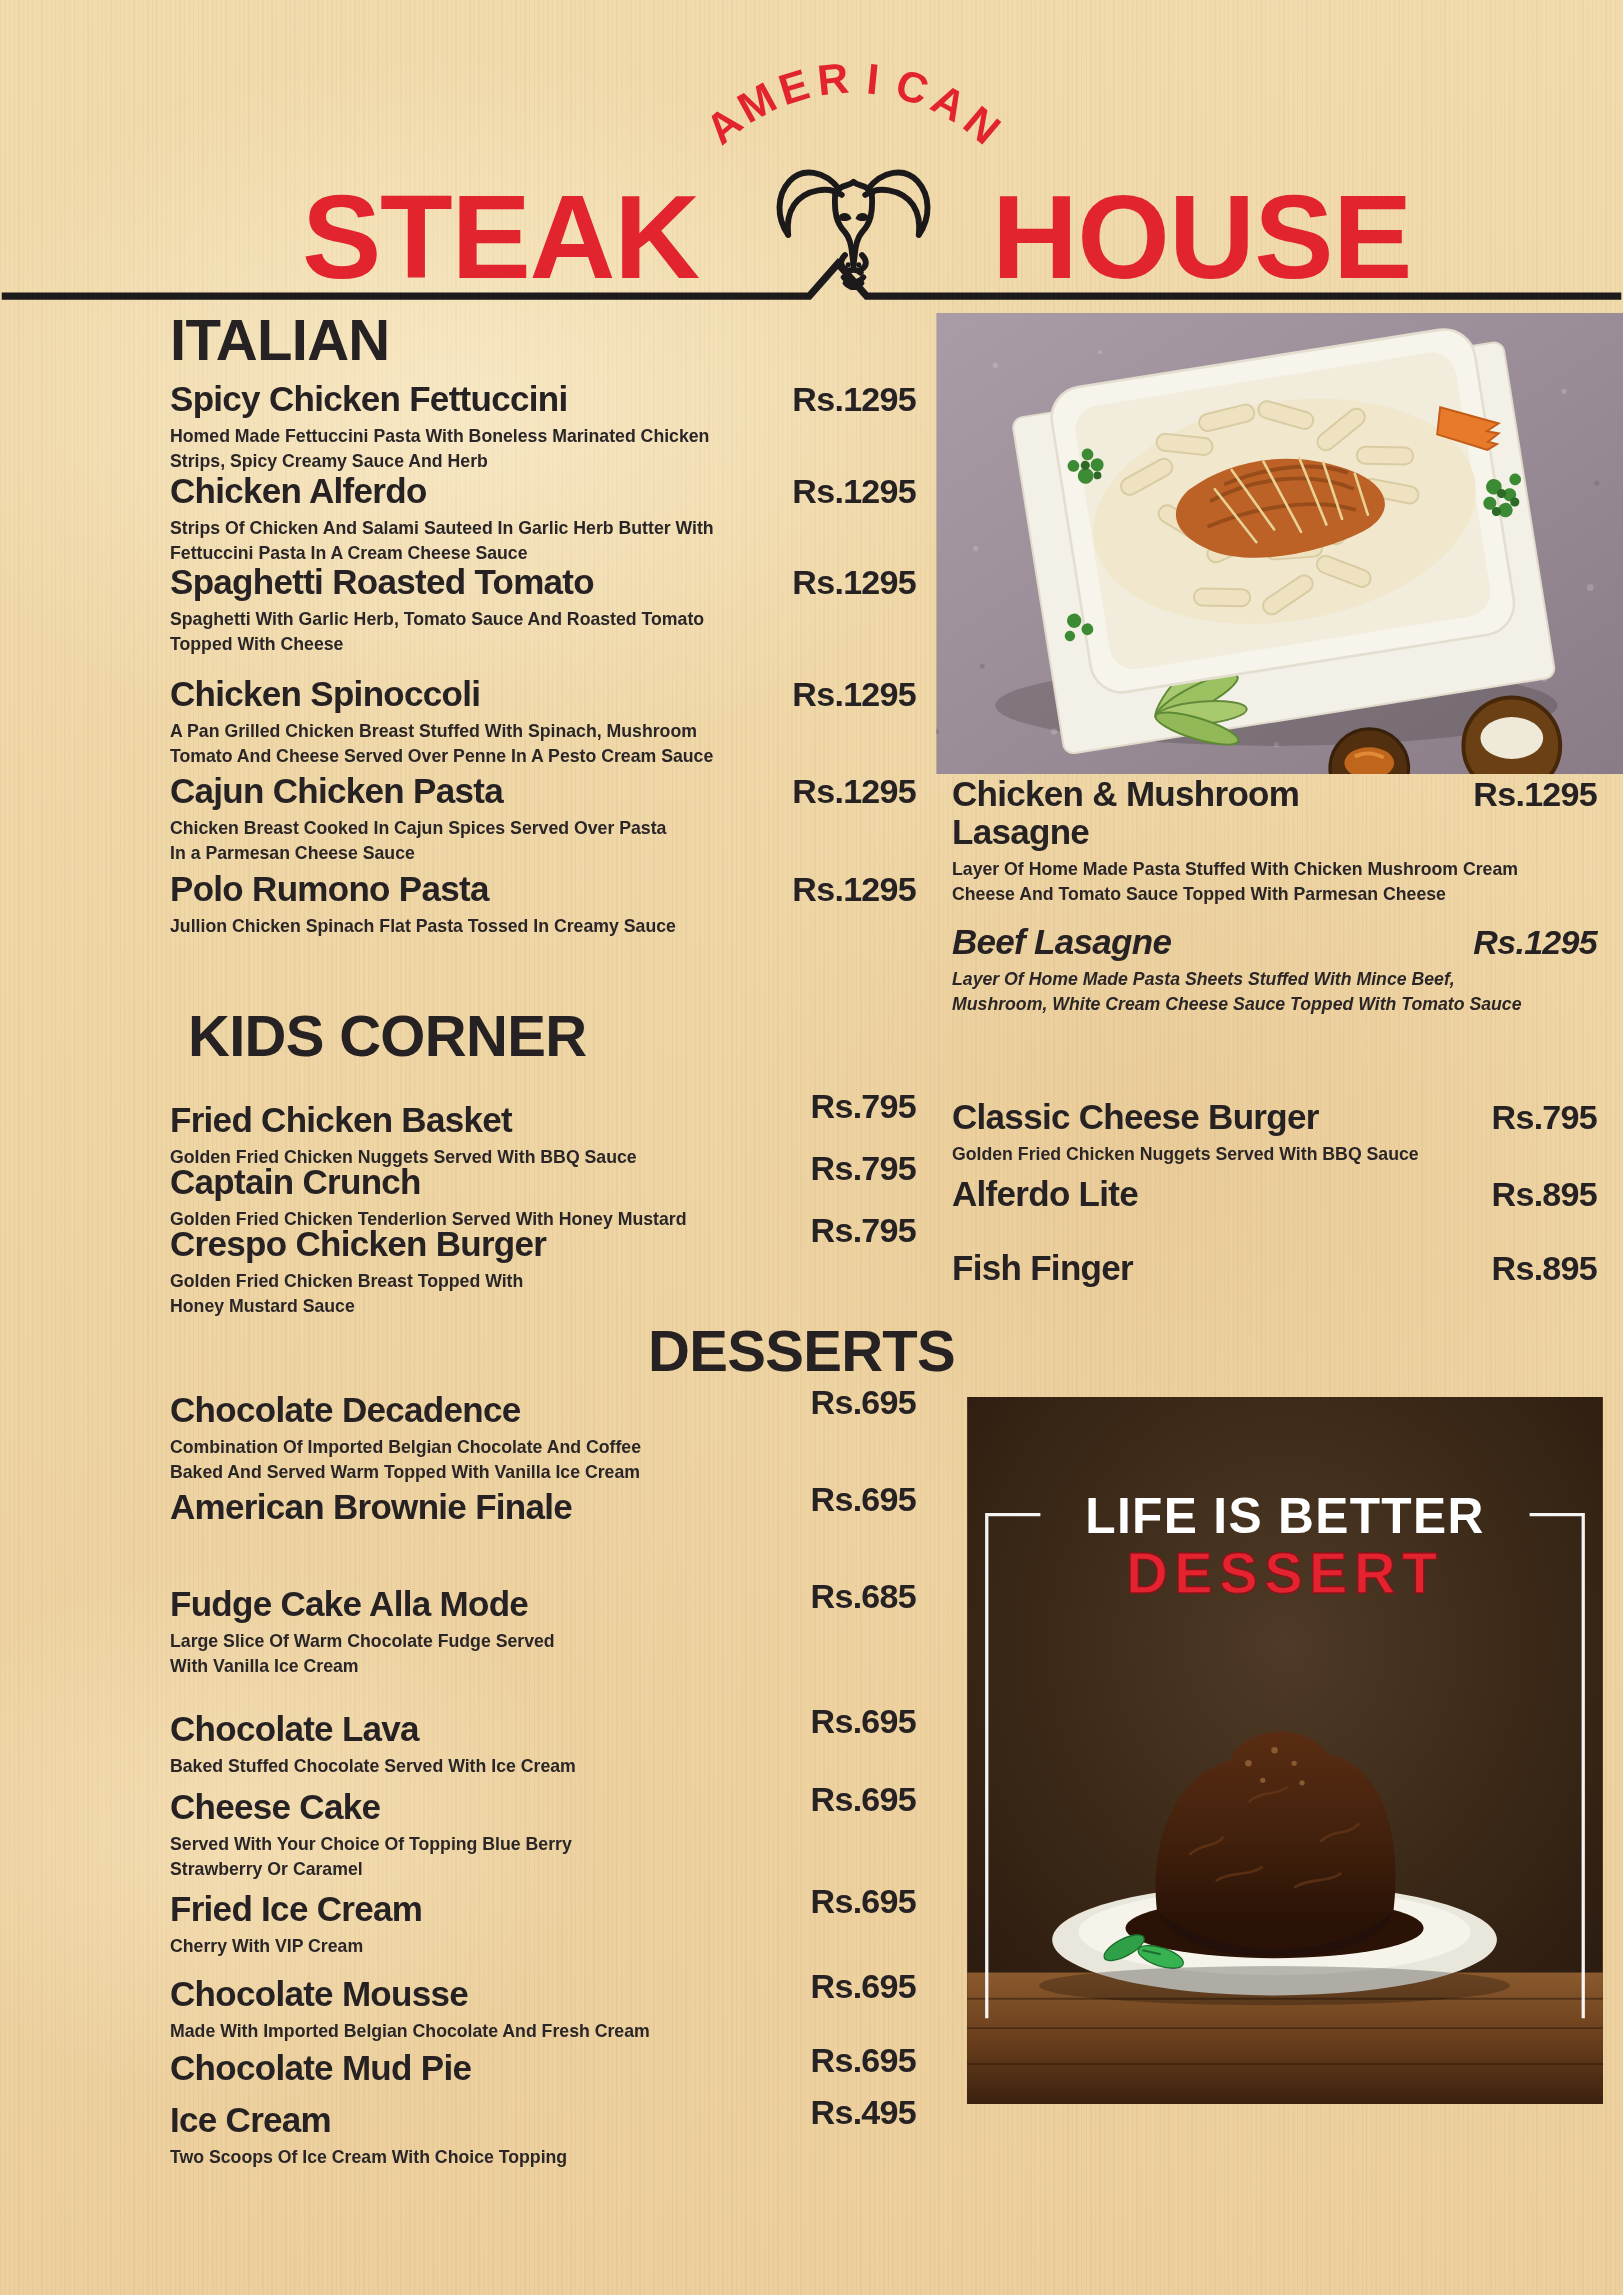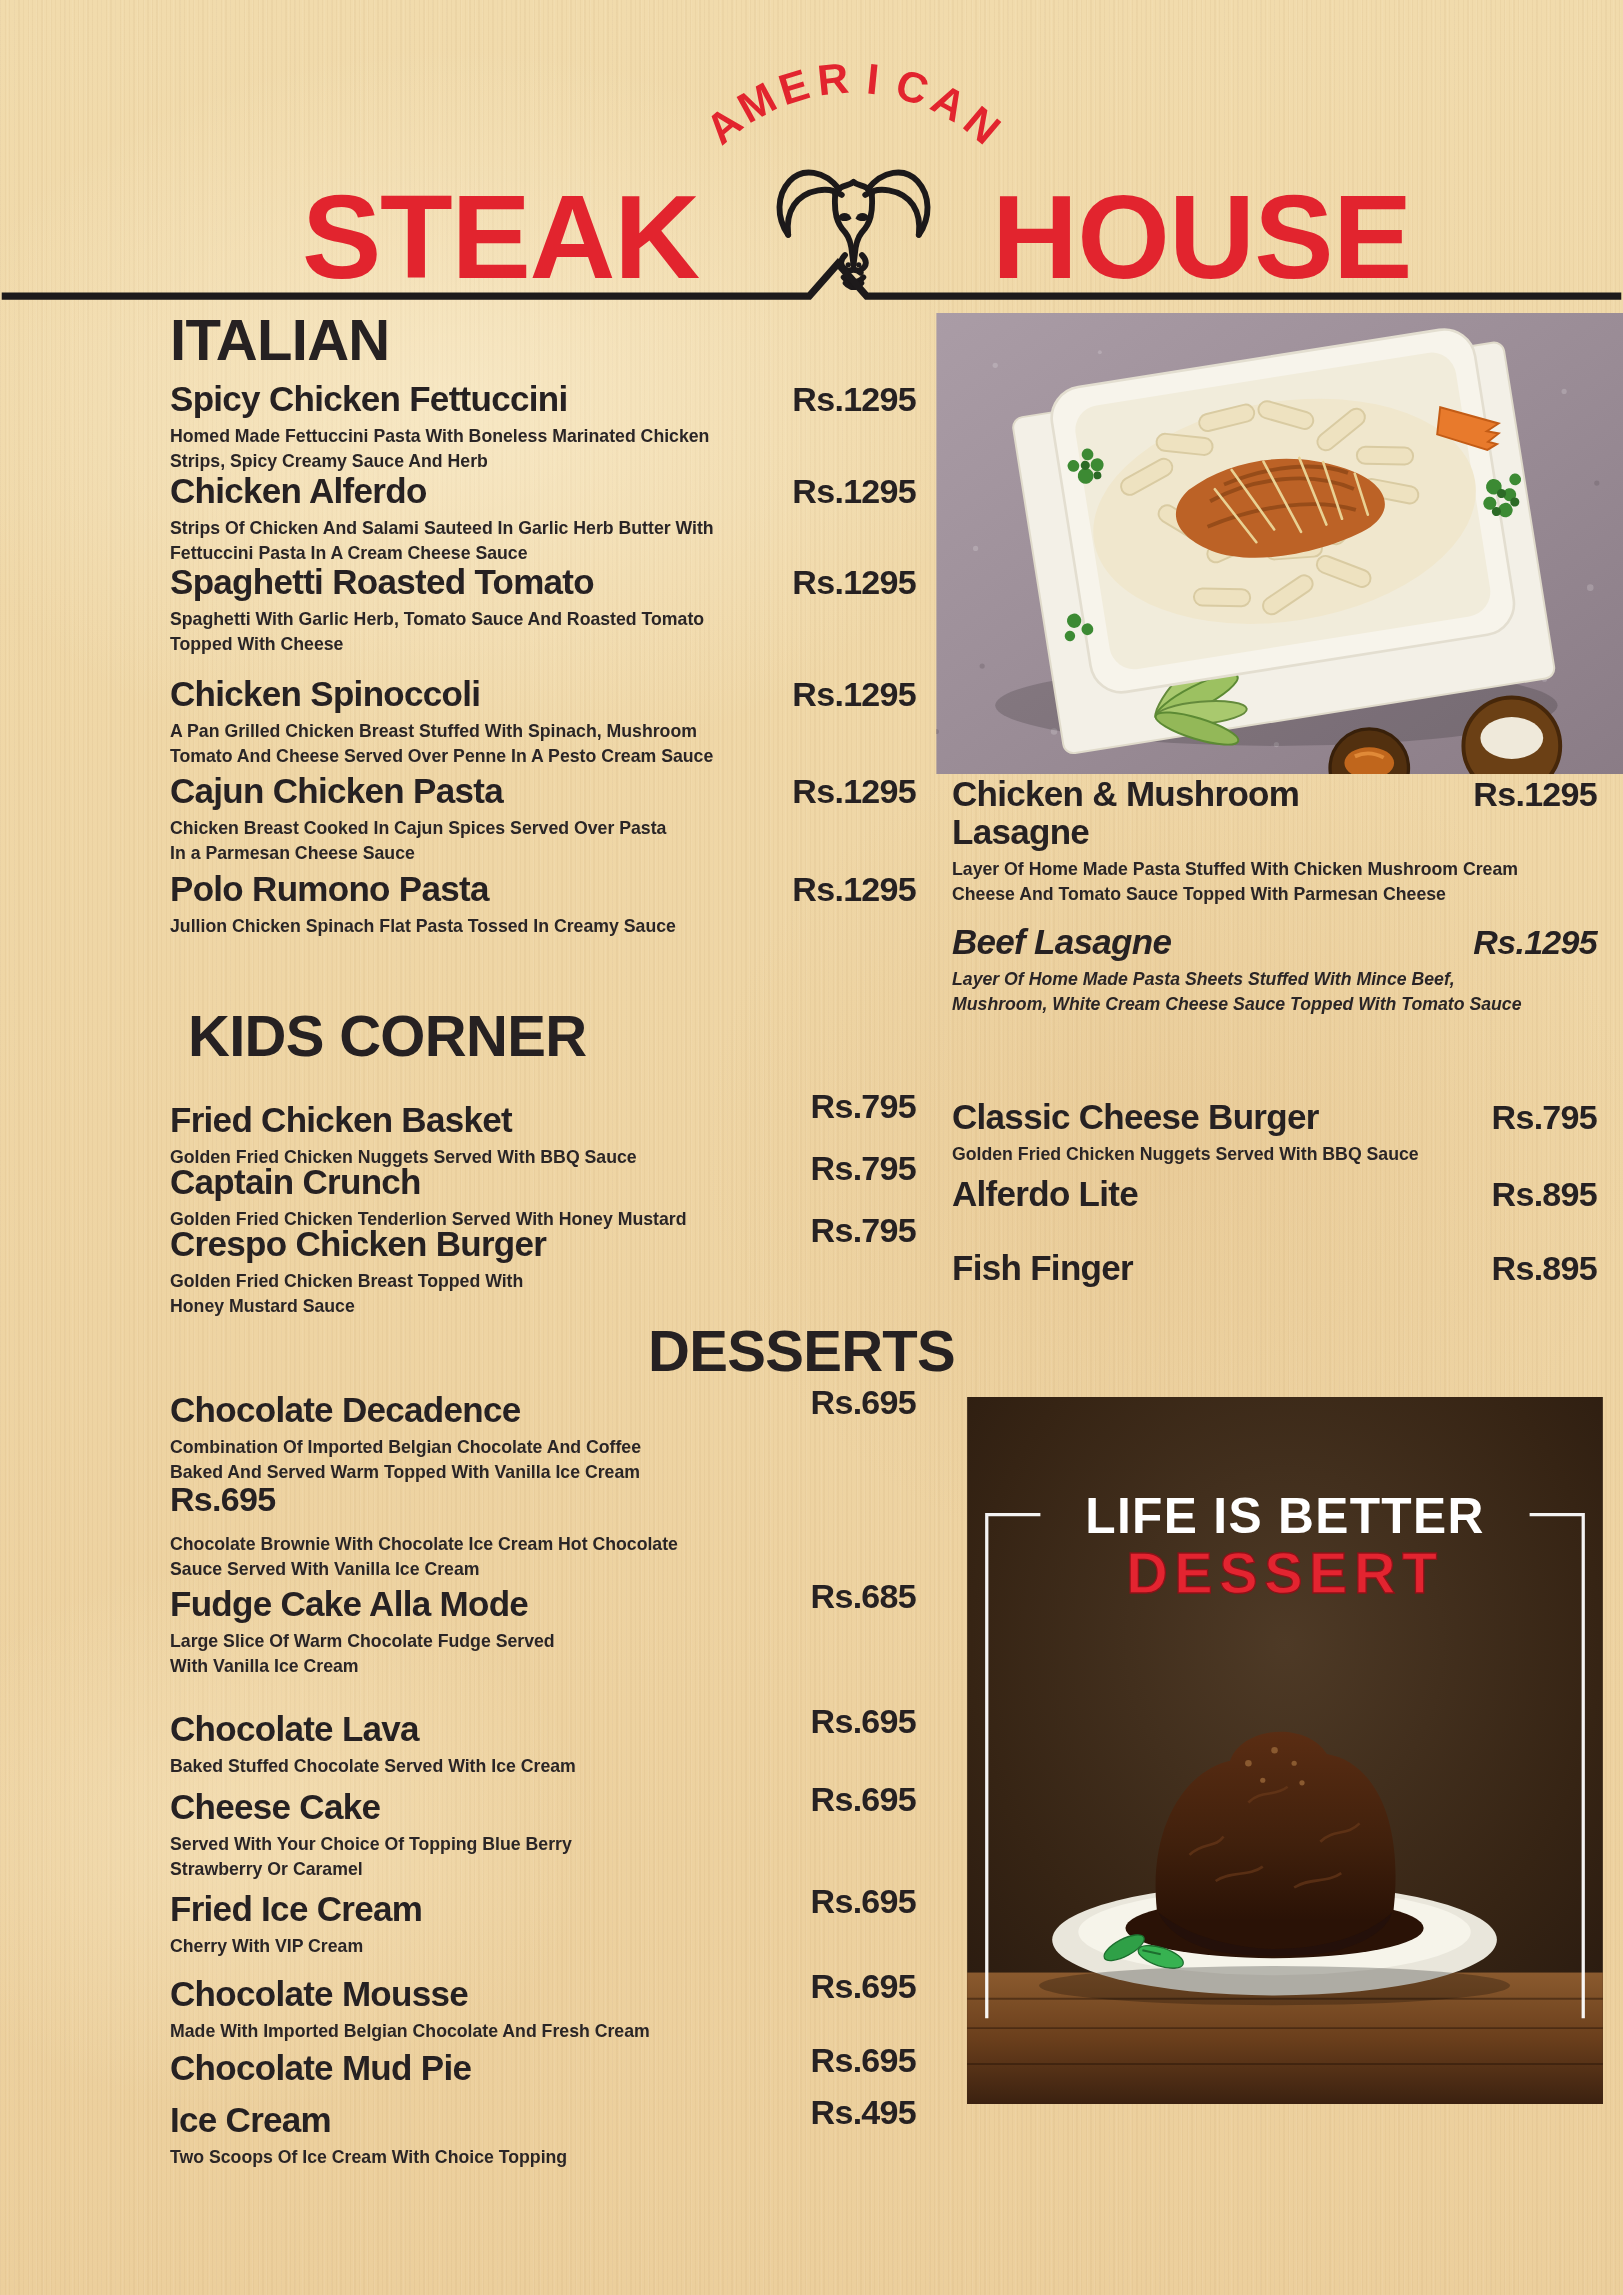--- a/index.html
+++ b/index.html
@@ -313,24 +313,23 @@
   <div class="item colL draise" style="top:1391px;">
     <div class="row">
         <span class="nm">Chocolate Decadence</span>
         <span class="pr">Rs.695</span>
       </div>
     <div class="ds">Combination Of Imported Belgian Chocolate And Coffee
 Baked And Served Warm Topped With Vanilla Ice Cream</div>
   </div>
   <div class="item colL draise" style="top:1488px;">
     <div class="row">
-        <span class="pr">Rs.695</span>
-      </div>
-    <div class="ds">Chocolate Brownie With Chocolate Ice Cream Hot Chocolate
-Sauce Served With Vanilla Ice Cream</div>
+        <span class="nm">American Brownie Finale</span>
+        <span class="pr">Rs.695</span>
+      </div>
   </div>
   <div class="item colL draise" style="top:1585px;">
     <div class="row">
         <span class="nm">Fudge Cake Alla Mode</span>
         <span class="pr">Rs.685</span>
       </div>
     <div class="ds">Large Slice Of Warm Chocolate Fudge Served
 With Vanilla Ice Cream</div>
   </div>
   <div class="item colL draise" style="top:1710px;">

